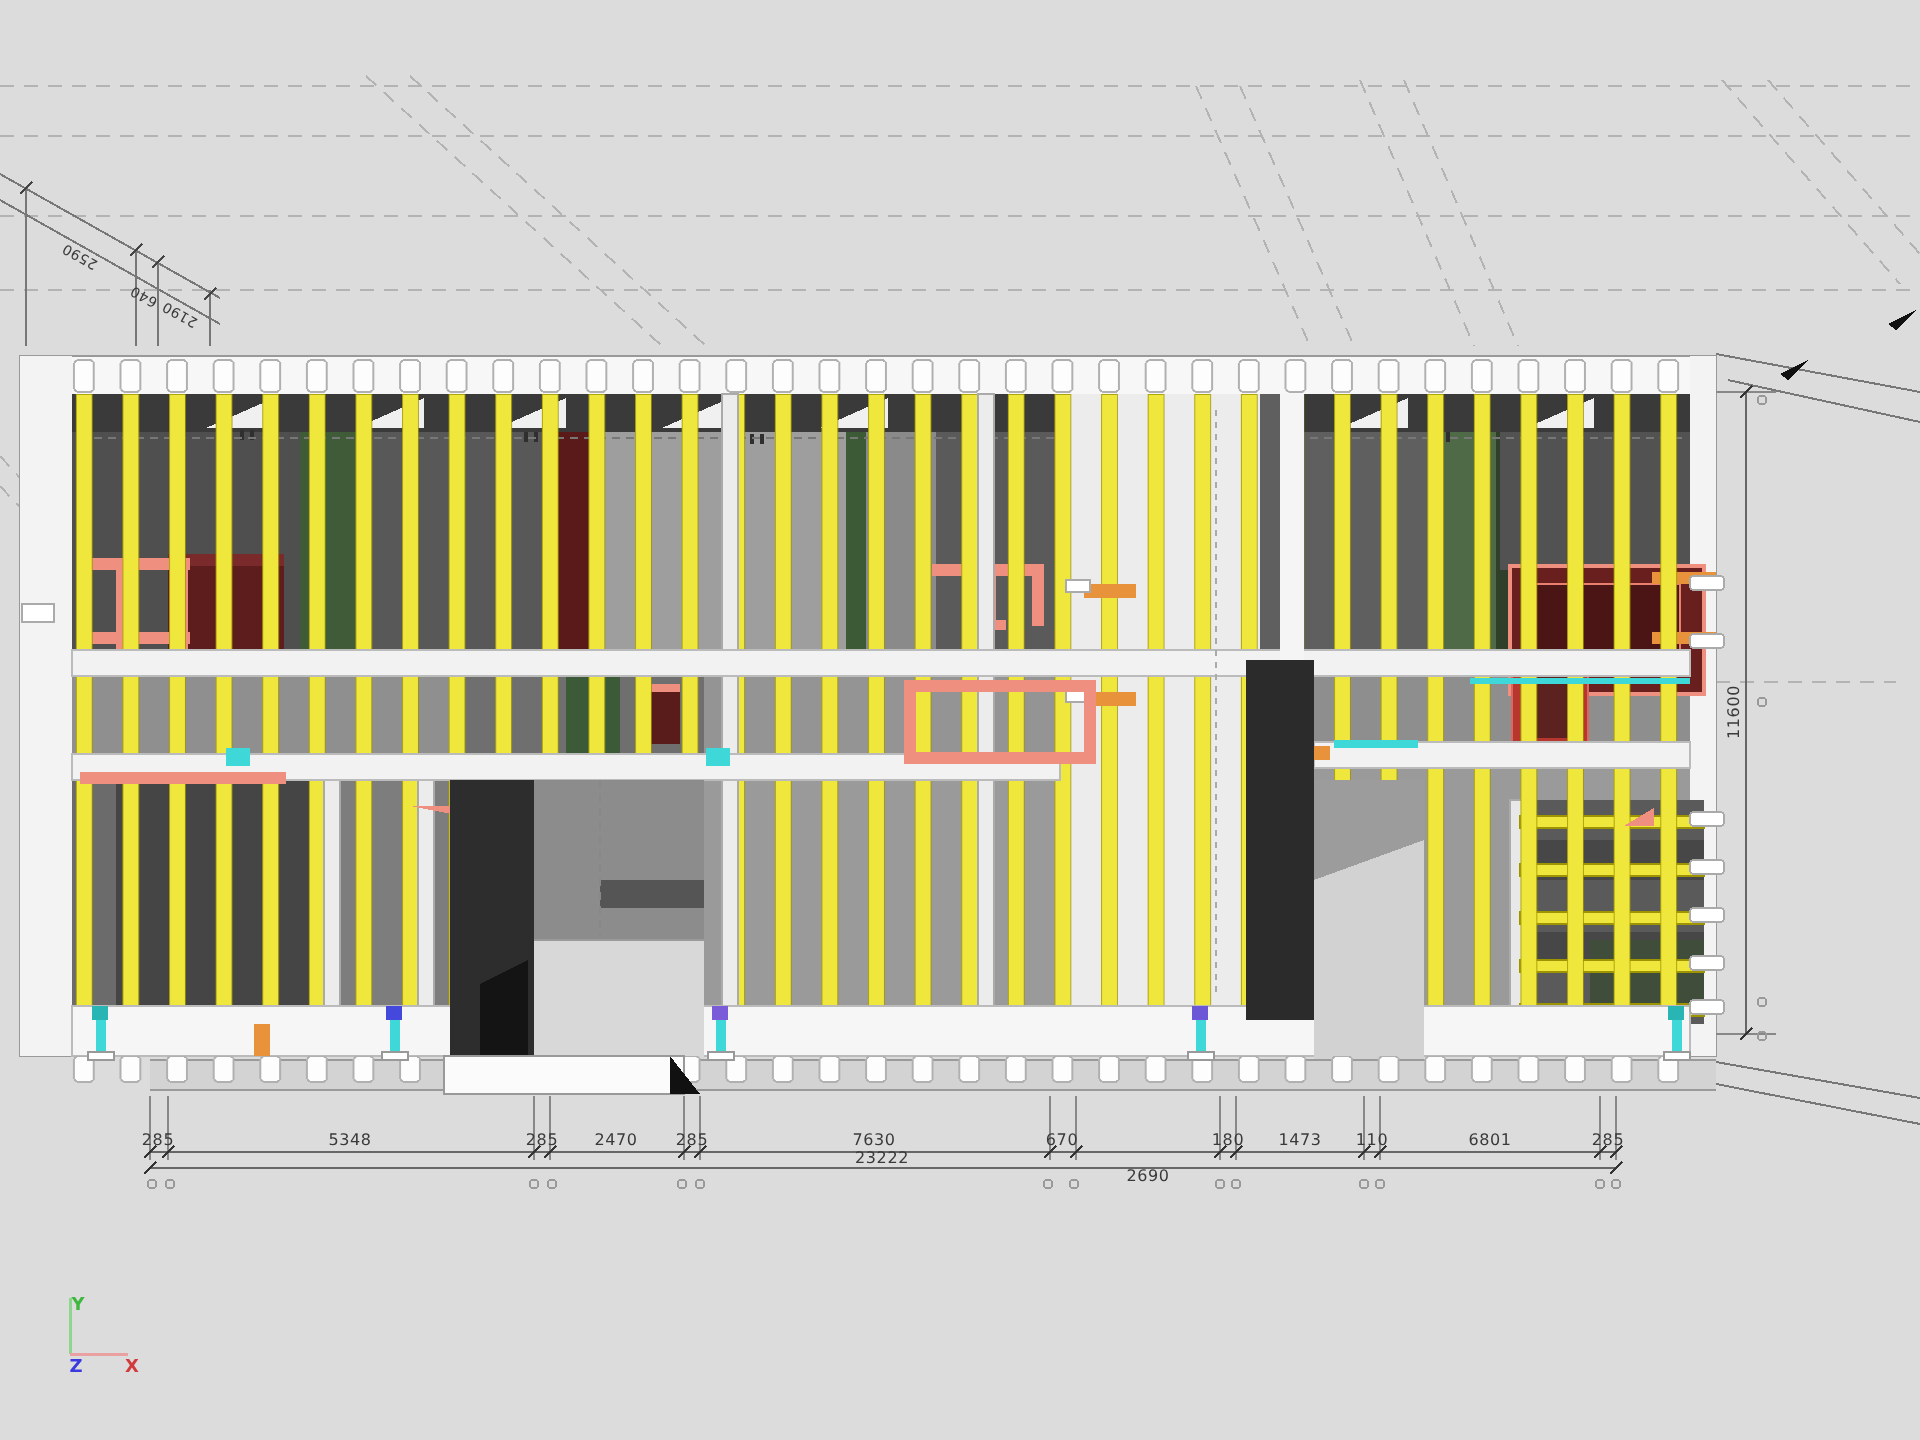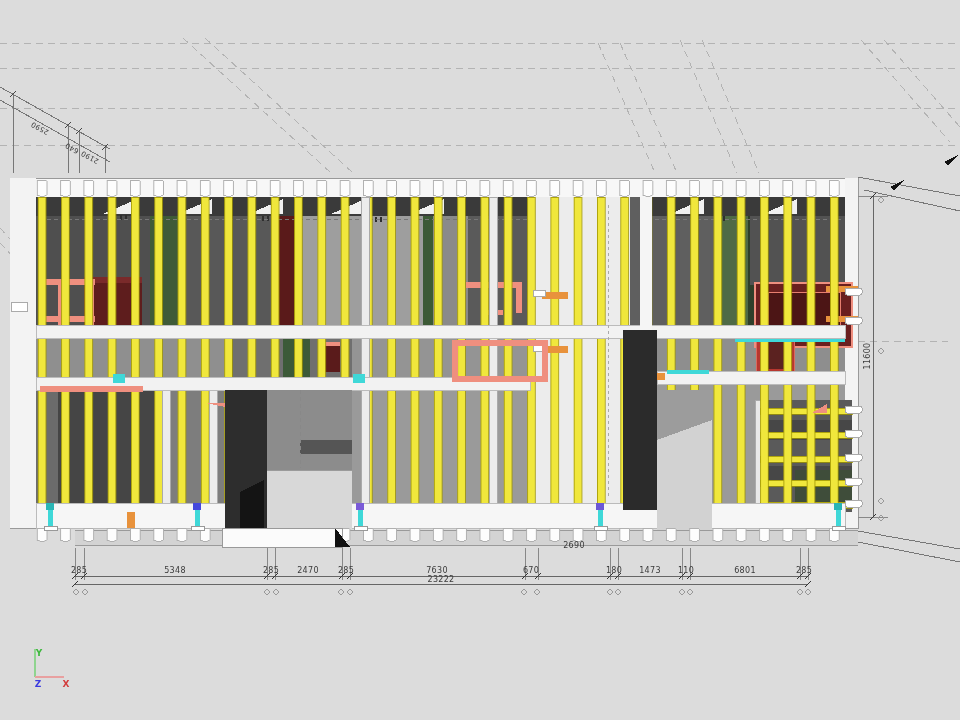--- a/index.html
+++ b/index.html
@@ -387,21 +387,21 @@
   </g>
 </svg>
 
 <div class="lbl" style="left:79px;top:570px">285</div>
 <div class="lbl" style="left:175px;top:570px">5348</div>
 <div class="lbl" style="left:271px;top:570px">285</div>
 <div class="lbl" style="left:308px;top:570px">2470</div>
 <div class="lbl" style="left:346px;top:570px">285</div>
 <div class="lbl" style="left:437px;top:570px">7630</div>
 <div class="lbl" style="left:531px;top:570px">670</div>
-<div class="lbl" style="left:574px;top:545px">2690</div>
+<div class="lbl" style="left:574px;top:588px">2690</div>
 <div class="lbl" style="left:614px;top:570px">180</div>
 <div class="lbl" style="left:650px;top:570px">1473</div>
 <div class="lbl" style="left:686px;top:570px">110</div>
 <div class="lbl" style="left:745px;top:570px">6801</div>
 <div class="lbl" style="left:804px;top:570px">285</div>
 <div class="lbl" style="left:441px;top:579px">23222</div>
 
 <div class="lbl rot-right" style="left:867px;top:356px">11600</div>
 
 <div class="lbl rot-tl" style="left:40px;top:128px">2590</div>

